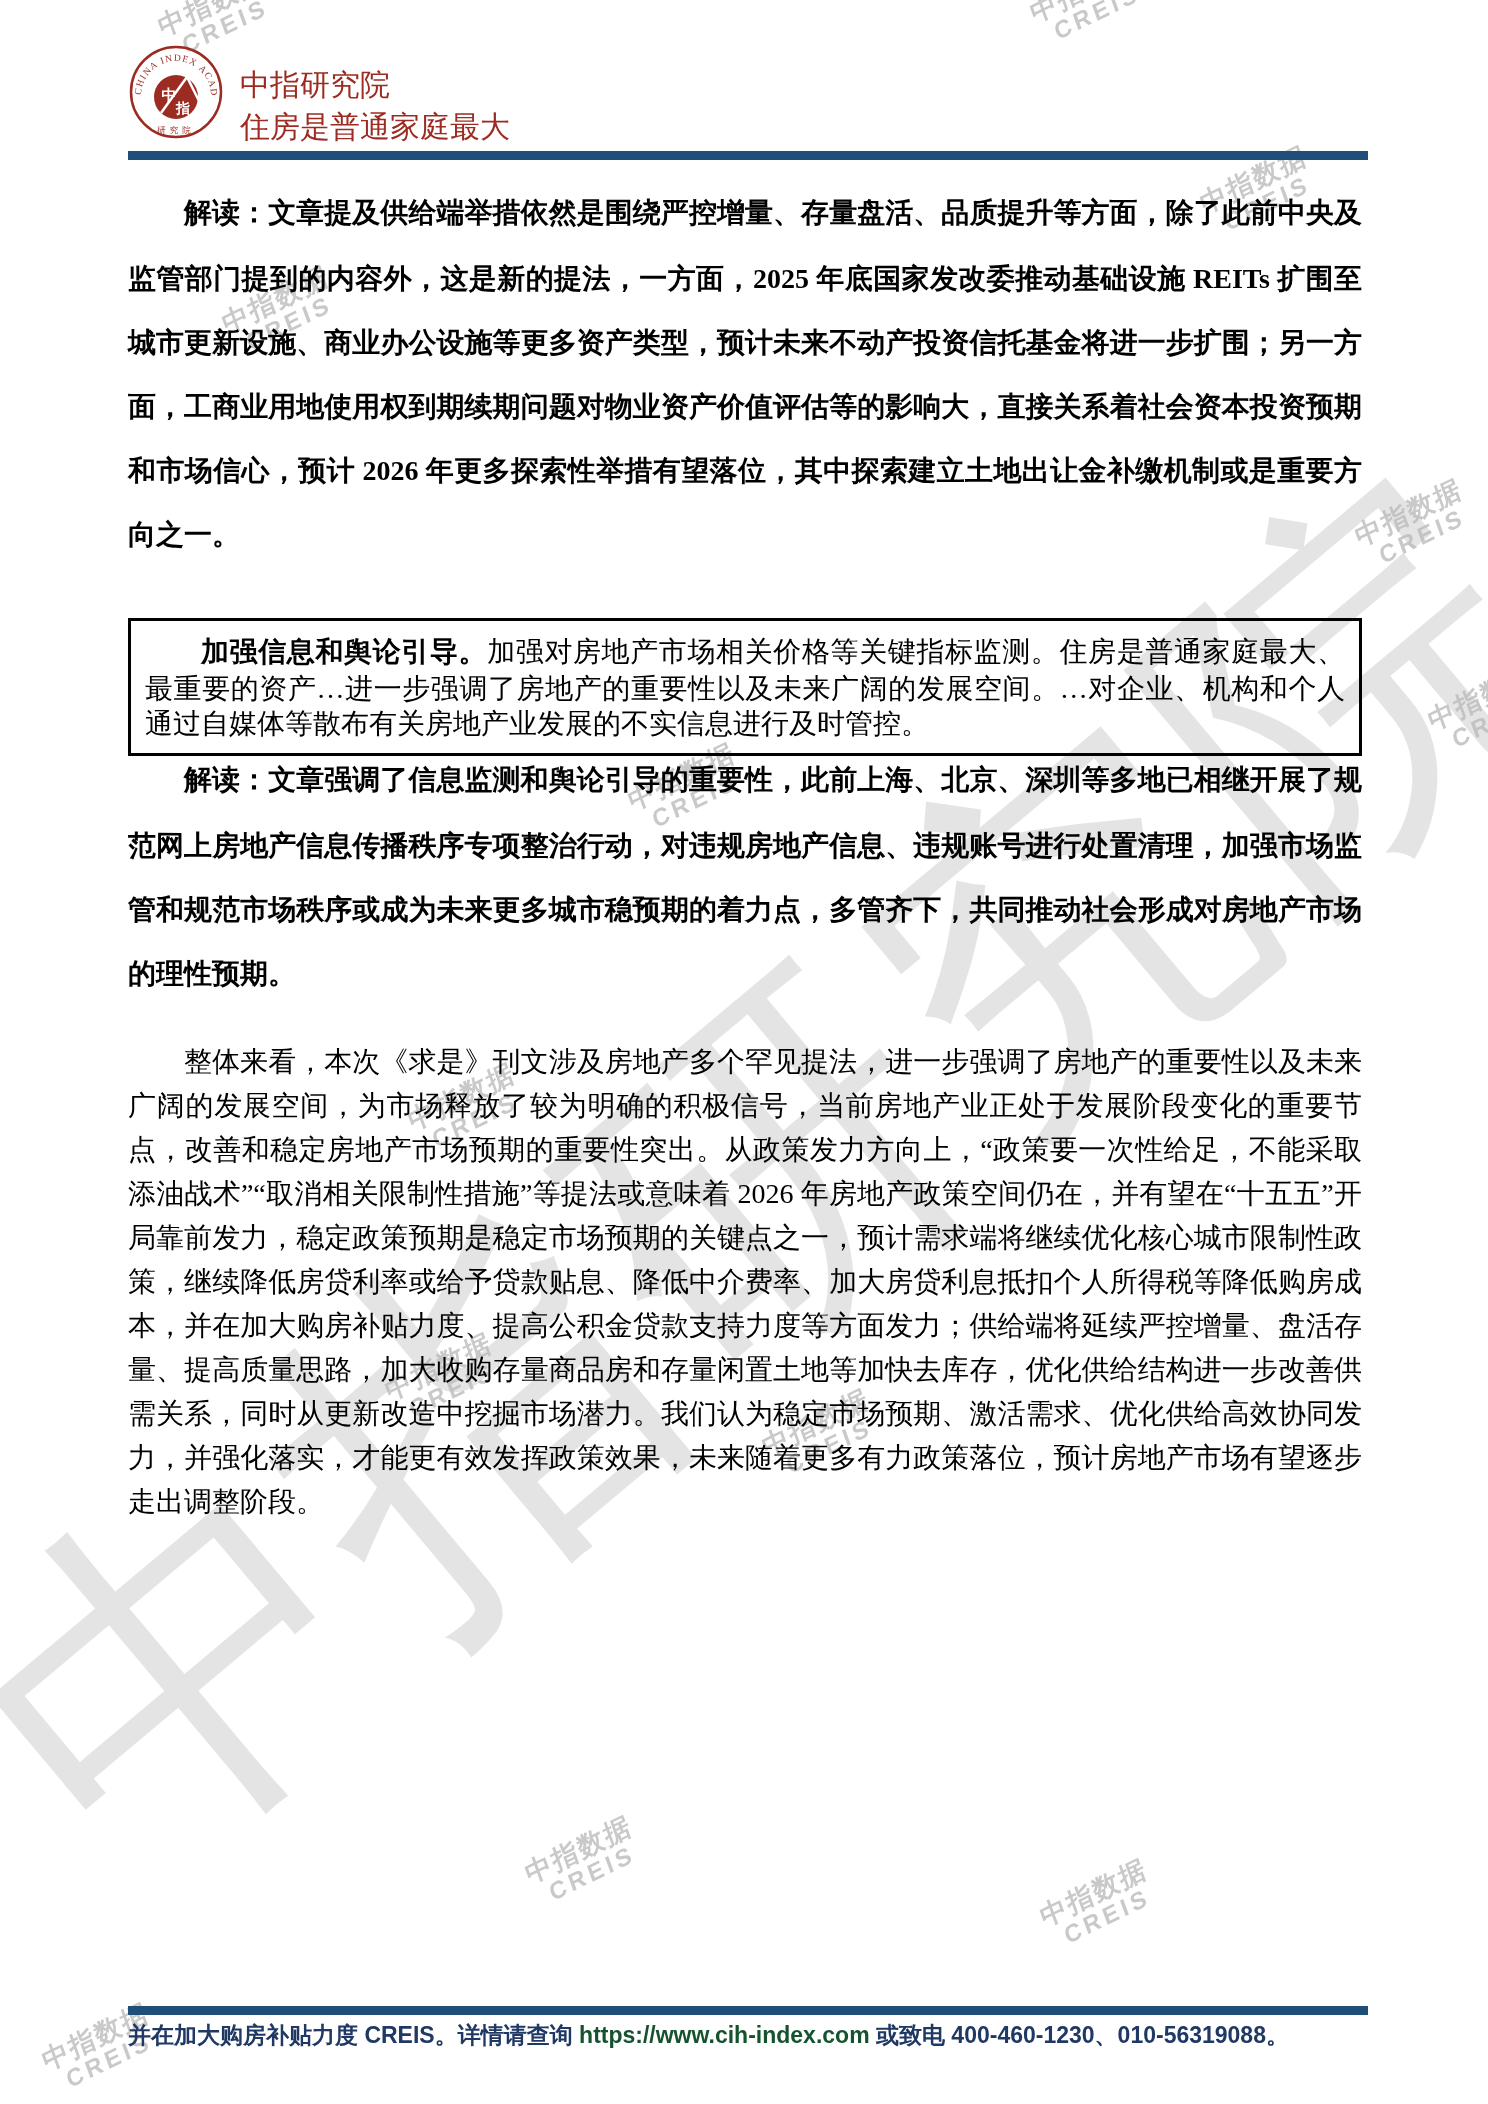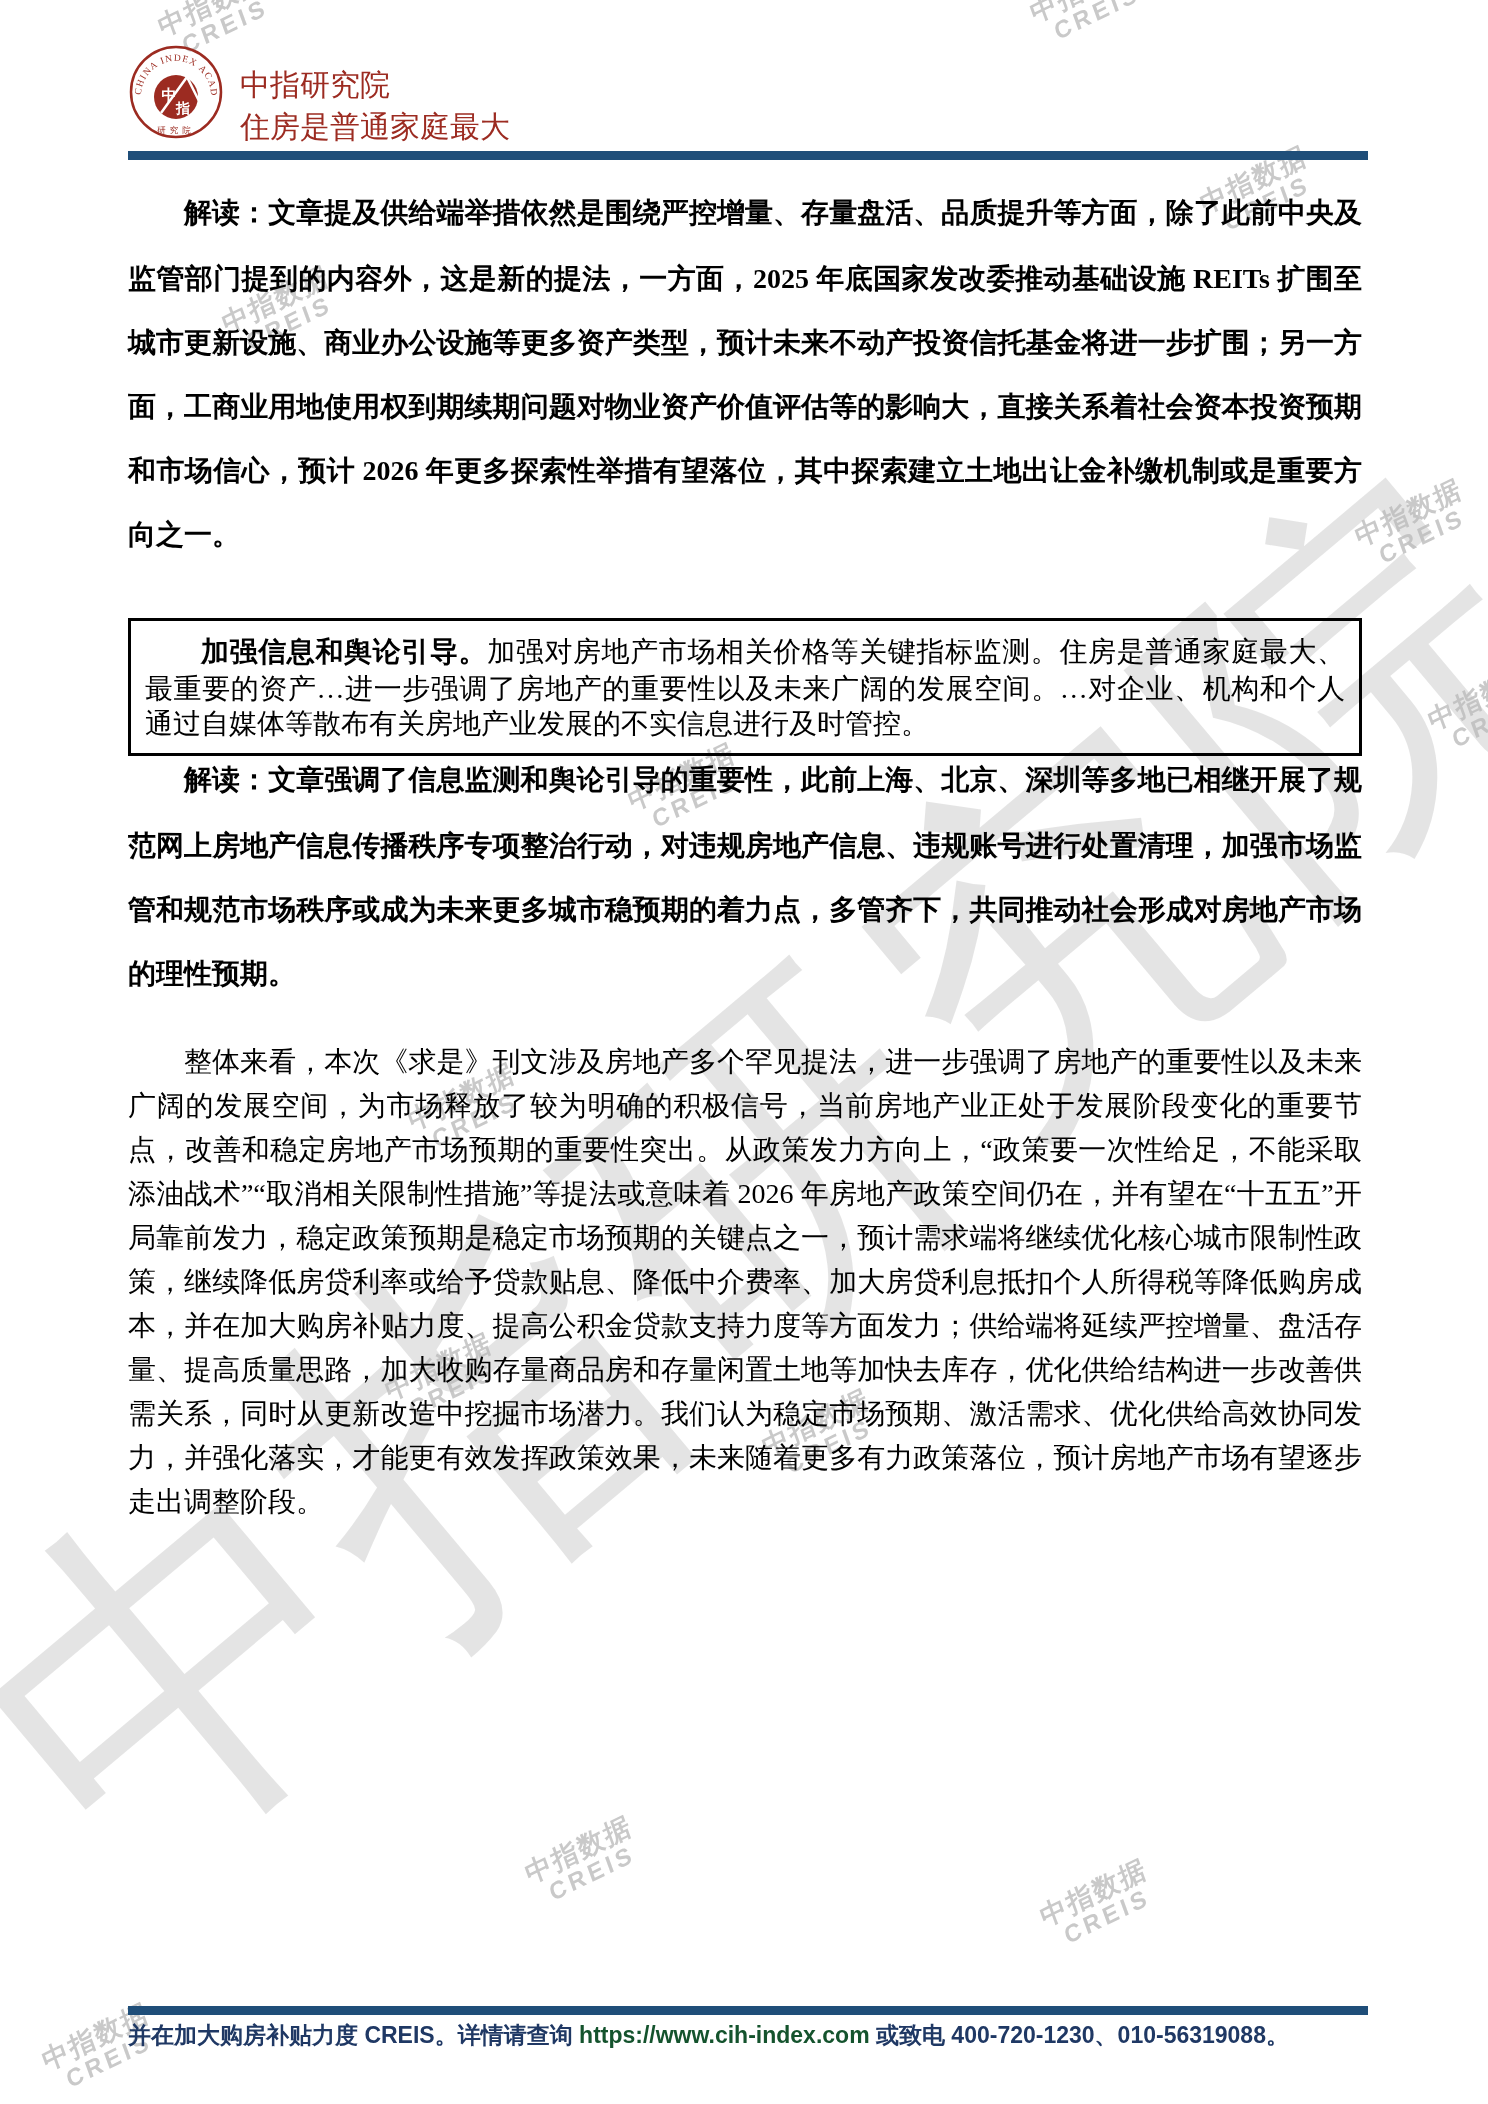--- a/index.html
+++ b/index.html
@@ -84,15 +84,15 @@
 
   <p class="para bold-para p1"><span class="lead">解读：</span><span>文章提及供给端举措依然是围绕严控增量、存量盘活、品质提升等方面，除了此前中央及监管部门提到的内容外，这是新的提法，一方面，2025 年底国家发改委推动基础设施 REITs 扩围至城市更新设施、商业办公设施等更多资产类型，预计未来不动产投资信托基金将进一步扩围；另一方面，工商业用地使用权到期续期问题对物业资产价值评估等的影响大，直接关系着社会资本投资预期和市场信心，预计 2026 年更多探索性举措有望落位，其中探索建立土地出让金补缴机制或是重要方向之一。</span></p>
 
   <div class="quote-box"><span class="lead">加强信息和舆论引导。</span><span>加强对房地产市场相关价格等关键指标监测。住房是普通家庭最大、最重要的资产…进一步强调了房地产的重要性以及未来广阔的发展空间。…对企业、机构和个人通过自媒体等散布有关房地产业发展的不实信息进行及时管控。</span></div>
 
   <p class="para bold-para p2"><span class="lead">解读：</span><span>文章强调了信息监测和舆论引导的重要性，此前上海、北京、深圳等多地已相继开展了规范网上房地产信息传播秩序专项整治行动，对违规房地产信息、违规账号进行处置清理，加强市场监管和规范市场秩序或成为未来更多城市稳预期的着力点，多管齐下，共同推动社会形成对房地产市场的理性预期。</span></p>
 
   <p class="para p3"><span>整体来看，本次《求是》刊文涉及房地产多个罕见提法，进一步强调了房地产的重要性以及未来广阔的发展空间，为市场释放了较为明确的积极信号，当前房地产业正处于发展阶段变化的重要节点，改善和稳定房地产市场预期的重要性突出。从政策发力方向上，“政策要一次性给足，不能采取添油战术”“取消相关限制性措施”等提法或意味着 2026 年房地产政策空间仍在，并有望在“十五五”开局靠前发力，稳定政策预期是稳定市场预期的关键点之一，预计需求端将继续优化核心城市限制性政策，继续降低房贷利率或给予贷款贴息、降低中介费率、加大房贷利息抵扣个人所得税等降低购房成本，并在加大购房补贴力度、提高公积金贷款支持力度等方面发力；供给端将延续严控增量、盘活存量、提高质量思路，加大收购存量商品房和存量闲置土地等加快去库存，优化供给结构进一步改善供需关系，同时从更新改造中挖掘市场潜力。我们认为稳定市场预期、激活需求、优化供给高效协同发力，并强化落实，才能更有效发挥政策效果，未来随着更多有力政策落位，预计房地产市场有望逐步走出调整阶段。</span></p>
 
   <div class="rule rule-bottom"></div>
-  <div class="footer-text"><span>并在加大购房补贴力度 CREIS。详情请查询 </span><a class="link" href="#">https://www.cih-index.com</a><span> 或致电 400-720-1230、010-56319088。</span></div>
+  <div class="footer-text"><span>并在加大购房补贴力度 CREIS。详情请查询 </span><a class="link" href="#">https://www.cih-index.com</a><span> 或致电 400-460-1230、010-56319088。</span></div>
 
 </div>
 
 </body></html>

